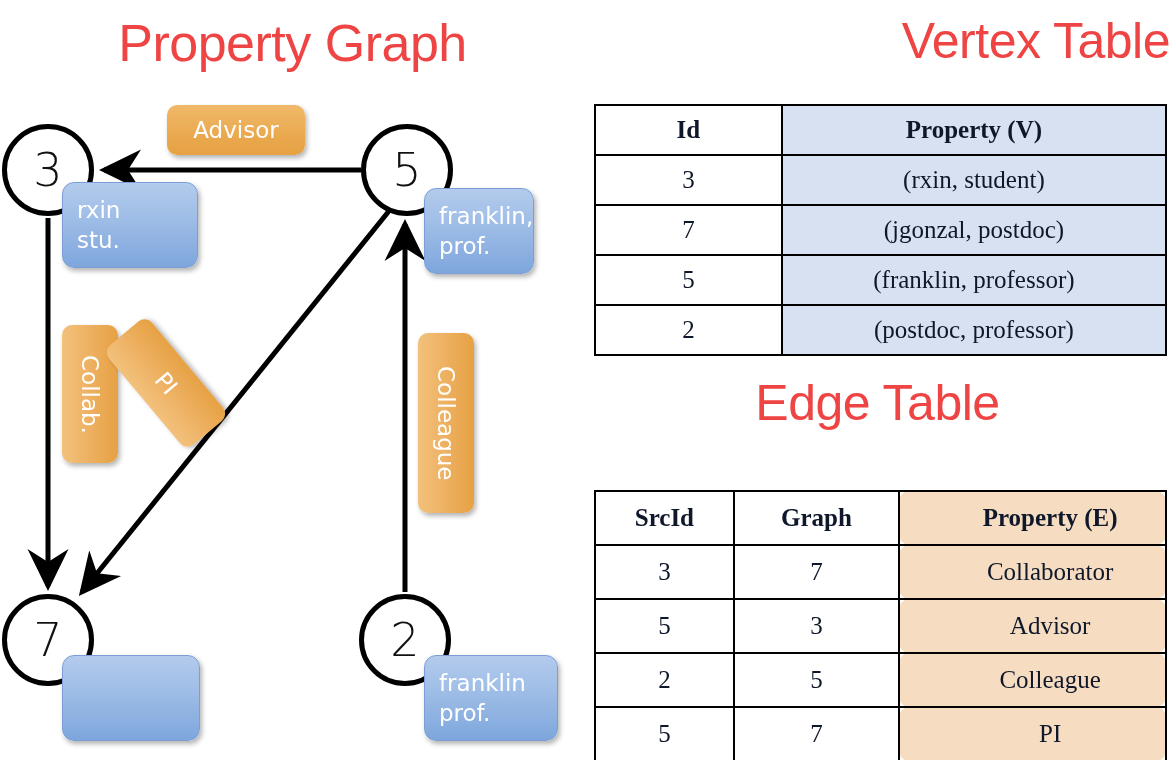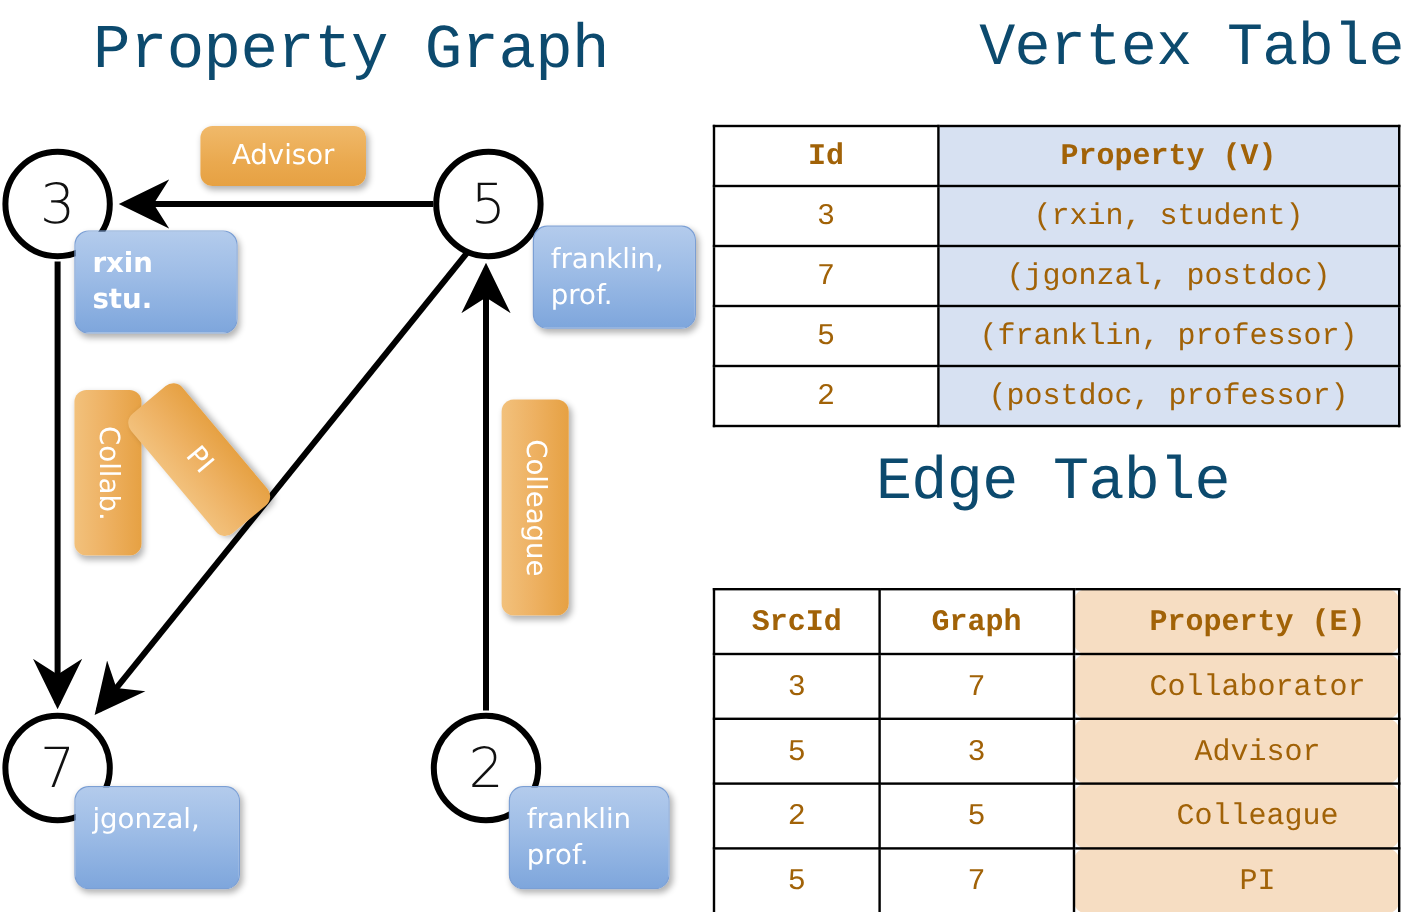--- a/index.html
+++ b/index.html
@@ -8,23 +8,23 @@
     background:#ffffff;
     font-family:"Liberation Sans", sans-serif;
     overflow:hidden;
     position:relative;
   }
   .root{position:absolute;inset:0;}
 
   
   .title{
     position:absolute;
-    font-family:Liberation Mono, monospace;
-    font-weight:300;
-    color:#0c4a6e;
+    font-family:Liberation Sans, sans-serif;
+    font-weight:300;
+    color:#ef4444;
     white-space:nowrap;
     letter-spacing:-0.5px;
   }
   #title-property-graph{left:0;top:14px;width:585px;text-align:center;font-size:52px;line-height:58px;}
   #title-vertex-table{left:585px;top:12px;width:585px;text-align:right;font-size:50px;line-height:58px;}
   #title-edge-table{left:585px;top:374px;width:585px;text-align:center;font-size:50px;line-height:58px;}
 
   
   #graph-panel{position:absolute;left:0;top:0;width:585px;height:760px;}
   #graph-edges{position:absolute;left:0;top:0;width:585px;height:760px;}
@@ -57,22 +57,22 @@
     box-shadow:2px 3px 5px rgba(0,0,0,0.30);
     color:#ffffff;
     font-family:"DejaVu Sans", sans-serif;
     font-weight:400;
     font-size:23px;
     line-height:30px;
     padding:12px 0 0 14px;
     box-sizing:border-box;
     z-index:4;
   }
-  #prop-rxin{left:62px;top:192px;width:136px;height:86px;font-weight:bold;}
-  #prop-franklin{left:424px;top:188px;width:136px;height:86px;margin-left:20px;}
+  #prop-rxin{left:62px;top:182px;width:136px;height:86px;}
+  #prop-franklin{left:424px;top:188px;width:110px;height:86px;}
   #prop-jgonzal{left:62px;top:655px;width:138px;height:86px;}
   #prop-istoica{left:424px;top:655px;width:134px;height:86px;}
 
   
   .edge-label{
     position:absolute;
     border-radius:10px;
     background:linear-gradient(180deg,#eeb濾 0%,#e9a council 100%);
     box-shadow:2px 3px 5px rgba(0,0,0,0.30);
     color:#ffffff;
@@ -103,23 +103,23 @@
     left:138px;top:318px;width:56px;height:130px;
     background:linear-gradient(90deg,#f2c17c 0%,#eeb264 45%,#e6a143 100%);
     transform:rotate(-40deg);
     transform-origin:50% 50%;
   }
 
   
   .tbl{
     position:absolute;
     border-collapse:collapse;
-    font-family:Liberation Mono, monospace;
-    font-weight:300;
-    color:#a16207;
+    font-family:Liberation Serif, serif;
+    font-weight:300;
+    color:#0f172a;
   }
   .tbl td,.tbl th{
     border:2px solid #000;
     text-align:center;
     font-weight:300;
     padding:0;
   }
   .tbl th{font-weight:700;}
 
   #vertex-table{left:594px;top:104px;width:573px;font-size:25px;}
@@ -165,21 +165,20 @@
 
     <div class="prop-box" id="prop-rxin">
       <div>rxin</div>
       <div>stu.</div>
     </div>
     <div class="prop-box" id="prop-franklin">
       <div>franklin,</div>
       <div>prof.</div>
     </div>
     <div class="prop-box" id="prop-jgonzal">
-      <div>jgonzal,</div>
     </div>
     <div class="prop-box" id="prop-istoica">
       <div>franklin</div>
       <div>prof.</div>
     </div>
 
     <div class="edge-label" id="edge-advisor">
       <span>Advisor</span>
     </div>
     <div class="edge-label" id="edge-collab">

